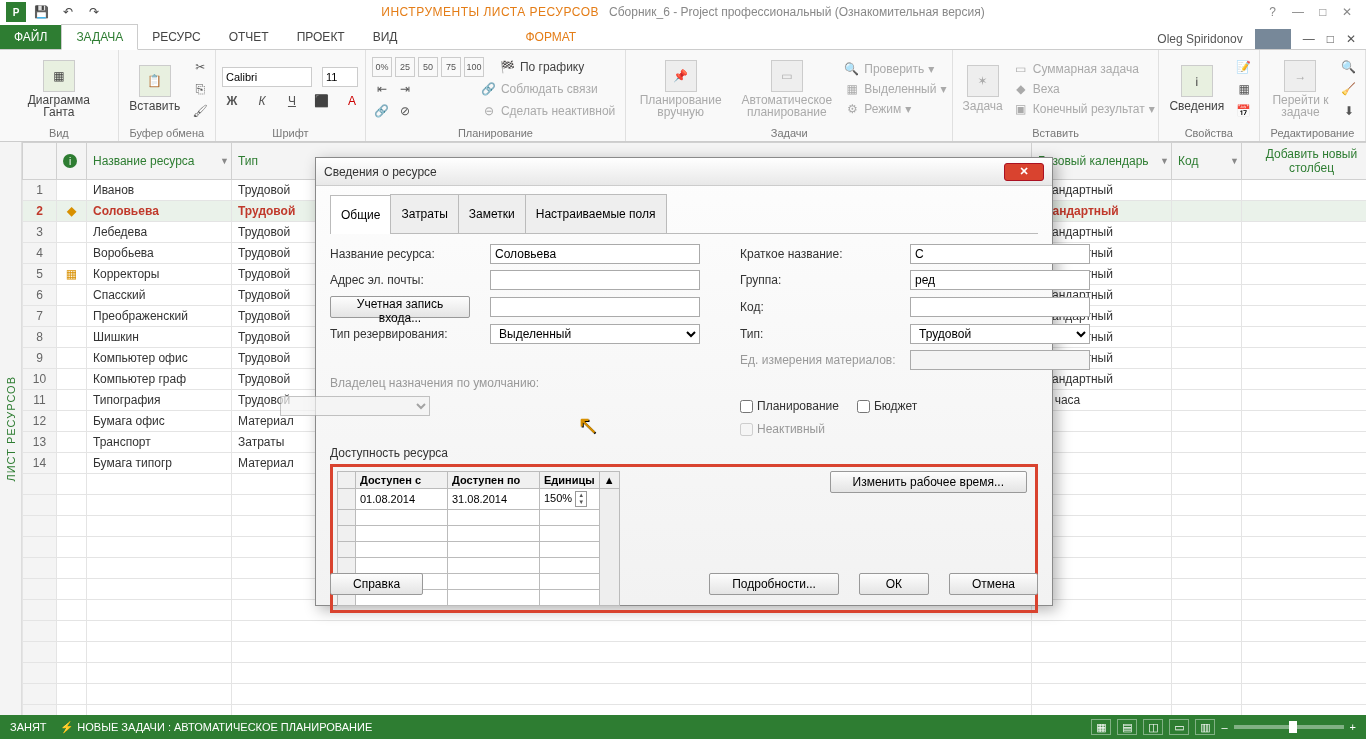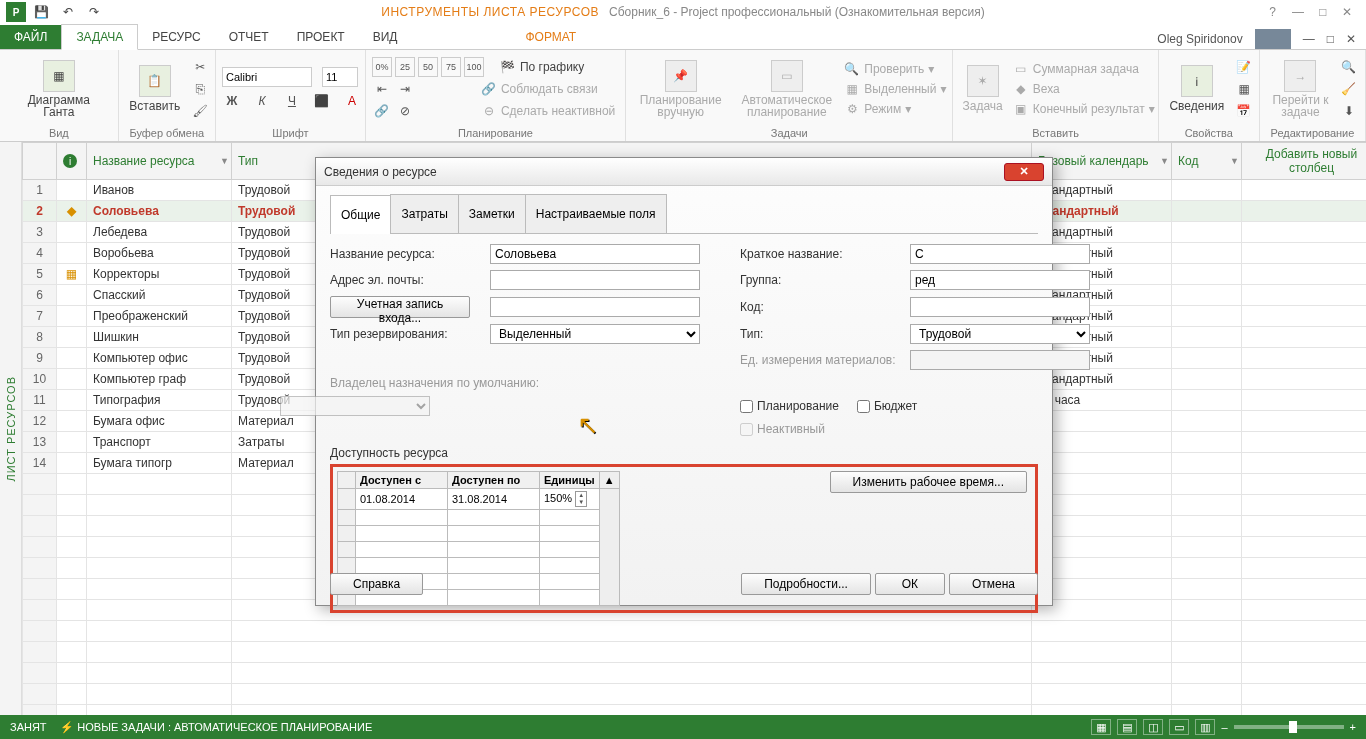--- a/index.html
+++ b/index.html
@@ -71,21 +71,21 @@
 .chk{display:flex;align-items:center;gap:4px;font-size:12px;}
 .chk.disabled{color:#999;}
 .section-label{font-size:12px;color:#333;margin:4px 0;}
 .avail-box{border:3px solid #d9432f;padding:4px 4px 4px 4px; position:relative;}
 .avail-table{border-collapse:collapse;}
 .avail-table th,.avail-table td{border:1px solid #bbb;font-size:11px;padding:2px 4px;background:#fff;height:16px;}
 .avail-table th{background:#f0f0f0;text-align:left;font-weight:bold;}
 .avail-table td.rowhdr{background:#f0f0f0;width:18px;}
 .spinner{width:12px;height:16px;border:1px solid #999;display:inline-flex;flex-direction:column;font-size:6px;line-height:7px;text-align:center;color:#555;vertical-align:middle;}
 .change-btn{position:absolute;right:8px;top:4px;}
-.dlg-footer{position:absolute;bottom:10px;left:14px;right:14px;display:flex;gap:4px;}
+.dlg-footer{position:absolute;bottom:10px;left:14px;right:14px;display:flex;gap:20px;}
 .dlg-footer .spacer{flex:1;}
 .cursor{position:absolute;left:577px;top:410px;font-size:26px;color:#d89000;pointer-events:none;text-shadow:1px 1px 0 #000;}
 
 
 .statusbar{position:absolute;left:0;right:0;bottom:0;height:24px;background:#2e7d32;color:#fff;display:flex;align-items:center;padding:0 10px;font-size:11px;gap:14px;}
 .statusbar .right{margin-left:auto;display:flex;gap:6px;align-items:center;}
 .sb-ico{width:20px;height:16px;border:1px solid rgba(255,255,255,0.4);display:flex;align-items:center;justify-content:center;}
 .slider{width:110px;height:4px;background:rgba(255,255,255,0.4);position:relative;}
 .slider .thumb{position:absolute;left:50%;top:-4px;width:8px;height:12px;background:#fff;}
 </style>

